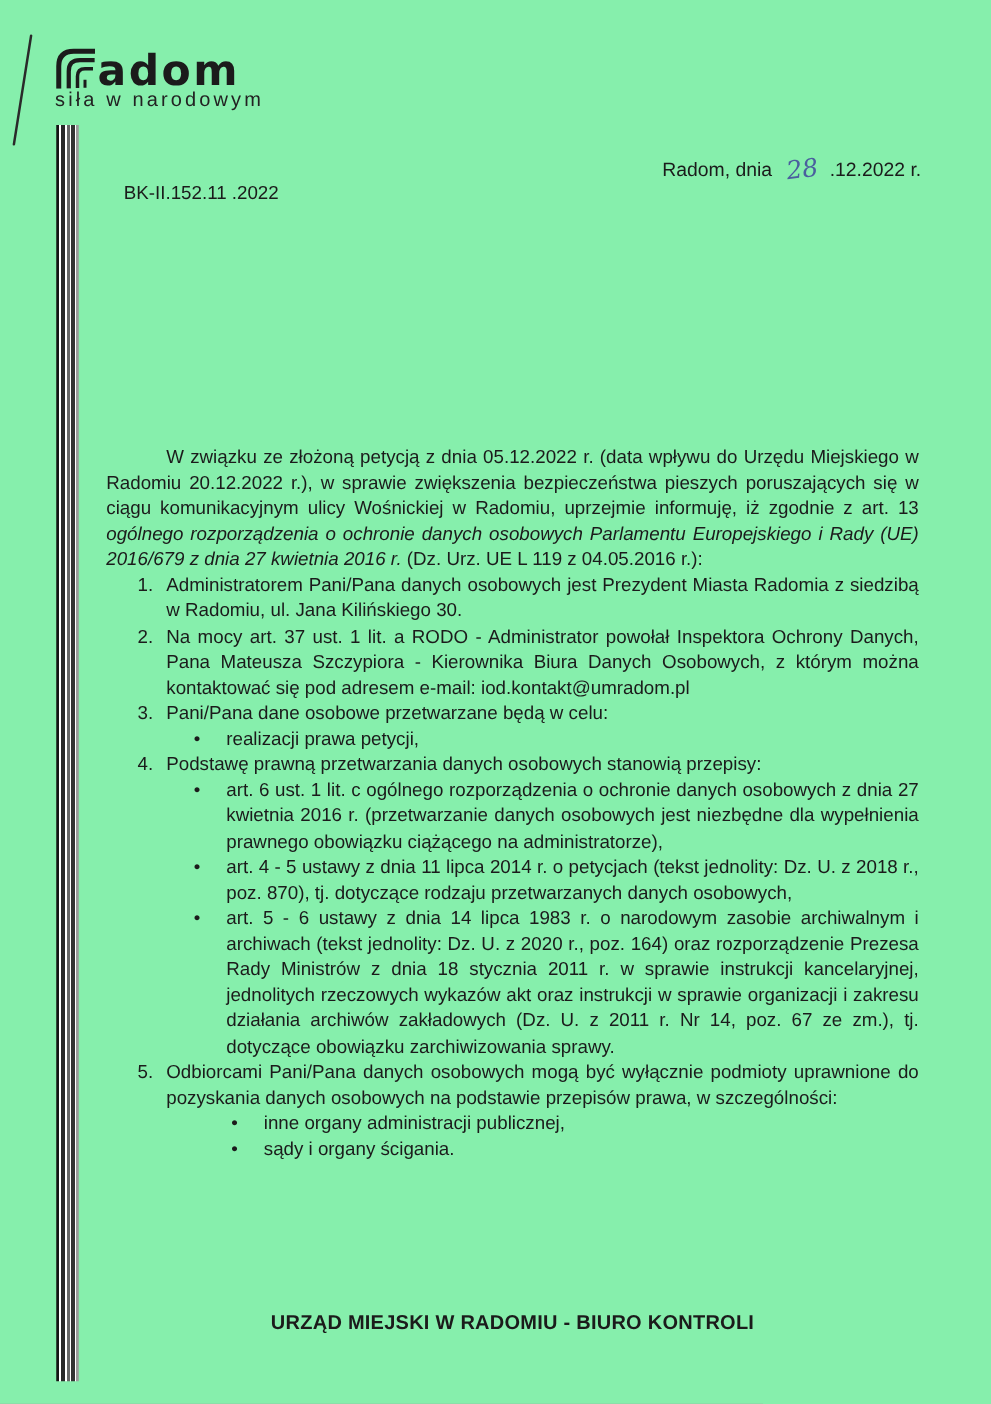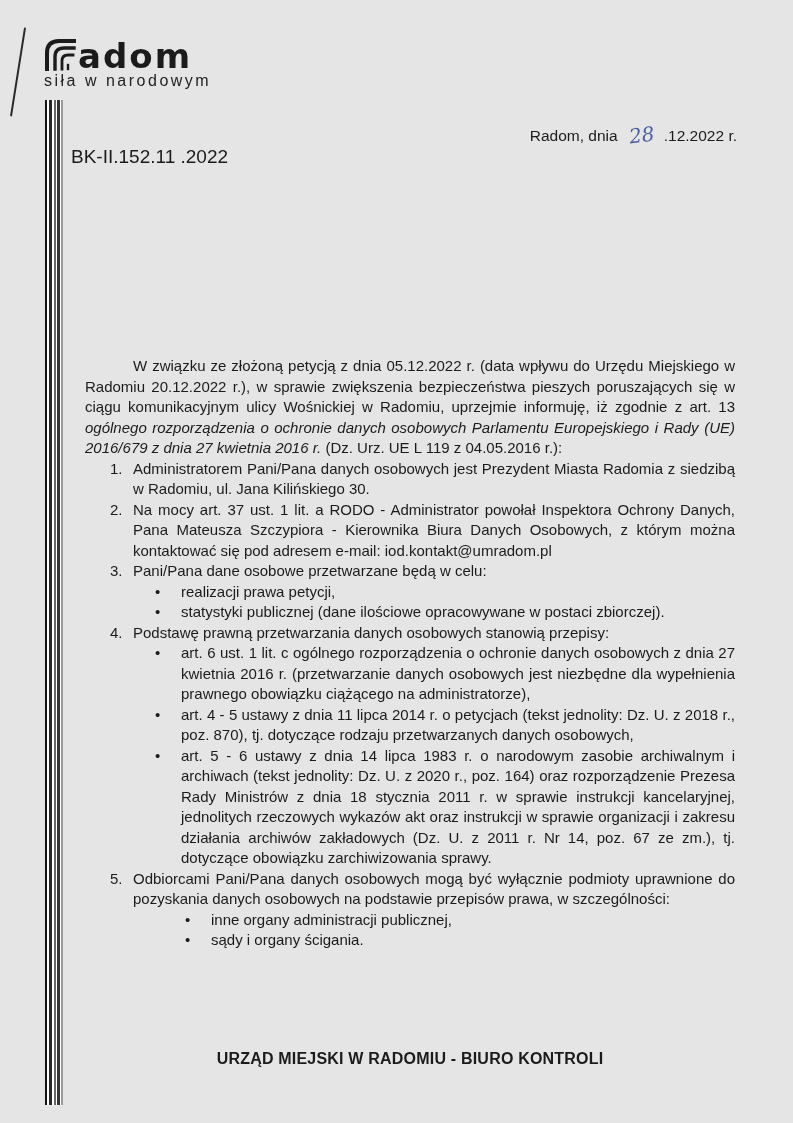--- a/index.html
+++ b/index.html
@@ -1,17 +1,17 @@
 <!DOCTYPE html>
 <html lang="pl"><head>
 <meta charset="utf-8">
 <style>
   html,body{margin:0;padding:0;}
   body{background:#9a9a9a;font-family:"Liberation Sans",sans-serif;}
-  .page{position:relative;width:793px;height:1123px;background:#e5e5e5;margin:0 auto;
+  .page{position:relative;width:793px;height:1123px;background:#86efac;margin:0 auto;
         overflow:hidden;color:#1b1b1b;}
 
   
   .pen-mark{position:absolute;left:17px;top:27px;width:2px;height:90px;background:#2a2a2a;
             transform:rotate(9deg);border-radius:2px;}
 
   
   .letterhead{position:absolute;left:44px;top:38px;}
   .logo-svg{display:block;}
   .tagline{font-size:16px;letter-spacing:2.5px;color:#222;margin-top:1px;}
@@ -22,21 +22,21 @@
              #141414 0 2px,#fff 2px 4px,
              #282828 4px 7px,#fff 7px 9px,
              #666 9px 11px,#fff 11px 12px,
              #333 12px 15px,#fff 15px 16px,
              #9b9b9b 16px 18px);}
 
   .date-line{position:absolute;top:122px;right:56px;font-size:15.5px;white-space:nowrap;}
   .handwritten{display:inline-block;font-family:"DejaVu Serif",serif;font-style:italic;
                color:#4a5f9e;font-size:20px;transform:rotate(-7deg);margin:0 5px 0 7px;
                position:relative;top:1px;}
-  .ref{position:absolute;top:146px;left:71px;font-size:19px;}
+  .ref{position:absolute;top:146px;left:99px;font-size:15px;}
 
   .recipient{position:absolute;top:201px;left:417px;font-weight:bold;font-size:16px;
              line-height:22px;}
 
   .letter-body{position:absolute;top:356px;left:85px;width:650px;font-size:15px;
                line-height:20.5px;}
   .intro{margin:0;text-align:justify;text-indent:48px;}
   .intro em{font-style:italic;}
 
   .oli{display:flex;margin-left:25px;}
@@ -103,24 +103,20 @@
     </div>
 
     <div class="oli">
       <span class="num">3.</span>
       <span class="txt">Pani/Pana dane osobowe przetwarzane będą w celu:</span>
     </div>
     <div class="bli">
       <span class="dot"></span>
       <span class="txt">realizacji prawa petycji,</span>
     </div>
-    <div class="bli">
-      <span class="dot"></span>
-      <span class="txt">statystyki publicznej (dane ilościowe opracowywane w postaci zbiorczej).</span>
-    </div>
 
     <div class="oli">
       <span class="num">4.</span>
       <span class="txt">Podstawę prawną przetwarzania danych osobowych stanowią przepisy:</span>
     </div>
     <div class="bli">
       <span class="dot"></span>
       <span class="txt">art. 6 ust. 1 lit. c ogólnego rozporządzenia o ochronie danych osobowych z dnia 27 kwietnia 2016 r. (przetwarzanie danych osobowych jest niezbędne dla wypełnienia prawnego obowiązku ciążącego na administratorze),</span>
     </div>
     <div class="bli">

